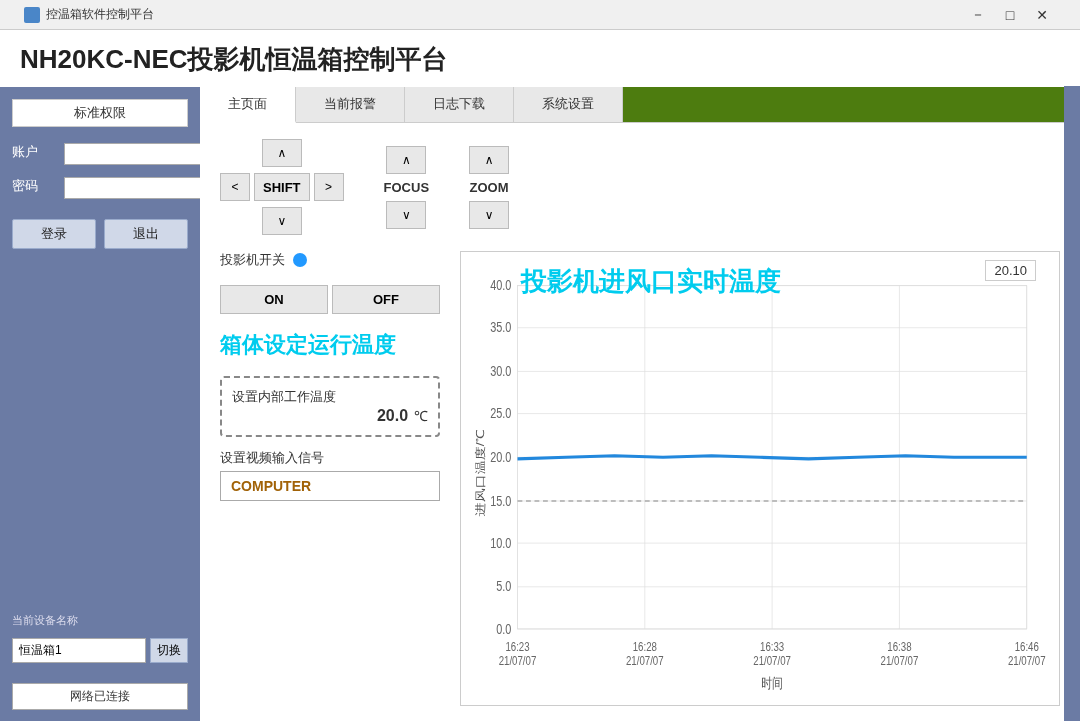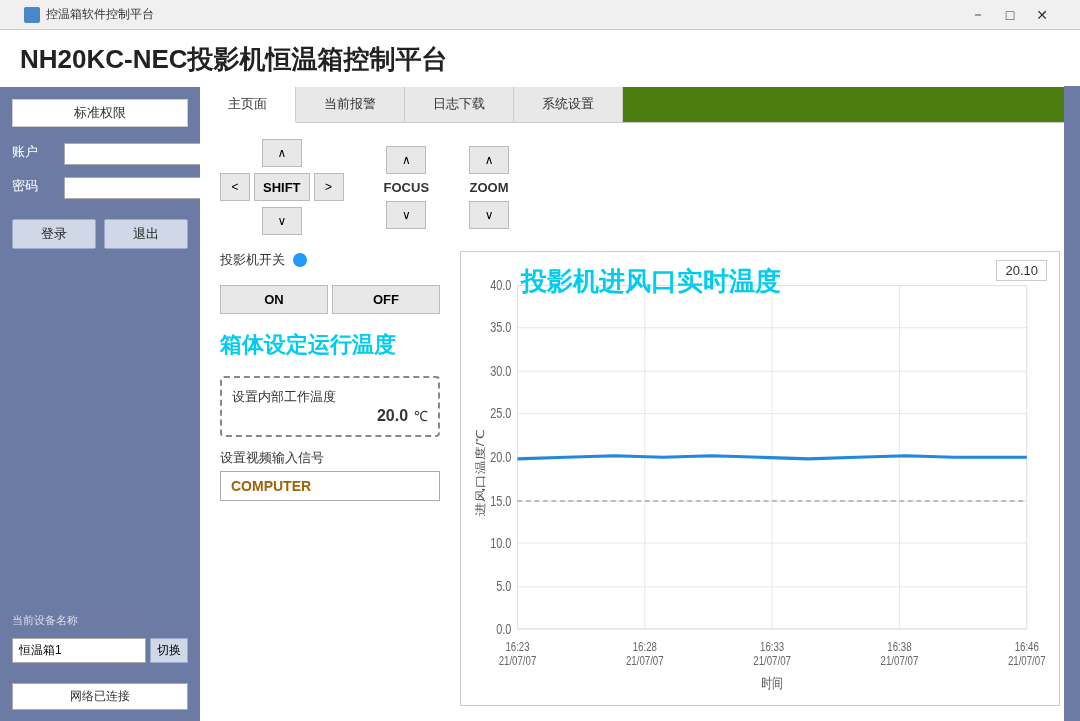--- a/index.html
+++ b/index.html
@@ -371,21 +371,21 @@
       top: 12px;
       left: 60px;
       font-size: 26px;
       font-weight: bold;
       color: #00ccee;
       z-index: 10;
     }
     .chart-value-badge {
       position: absolute;
       top: 8px;
-      right: 12px;
+      right: 23px;
       background: white;
       border: 1px solid #ccc;
       padding: 2px 8px;
       font-size: 13px;
       color: #333;
     }
 
     
     .chart-svg {
       width: 100%;

